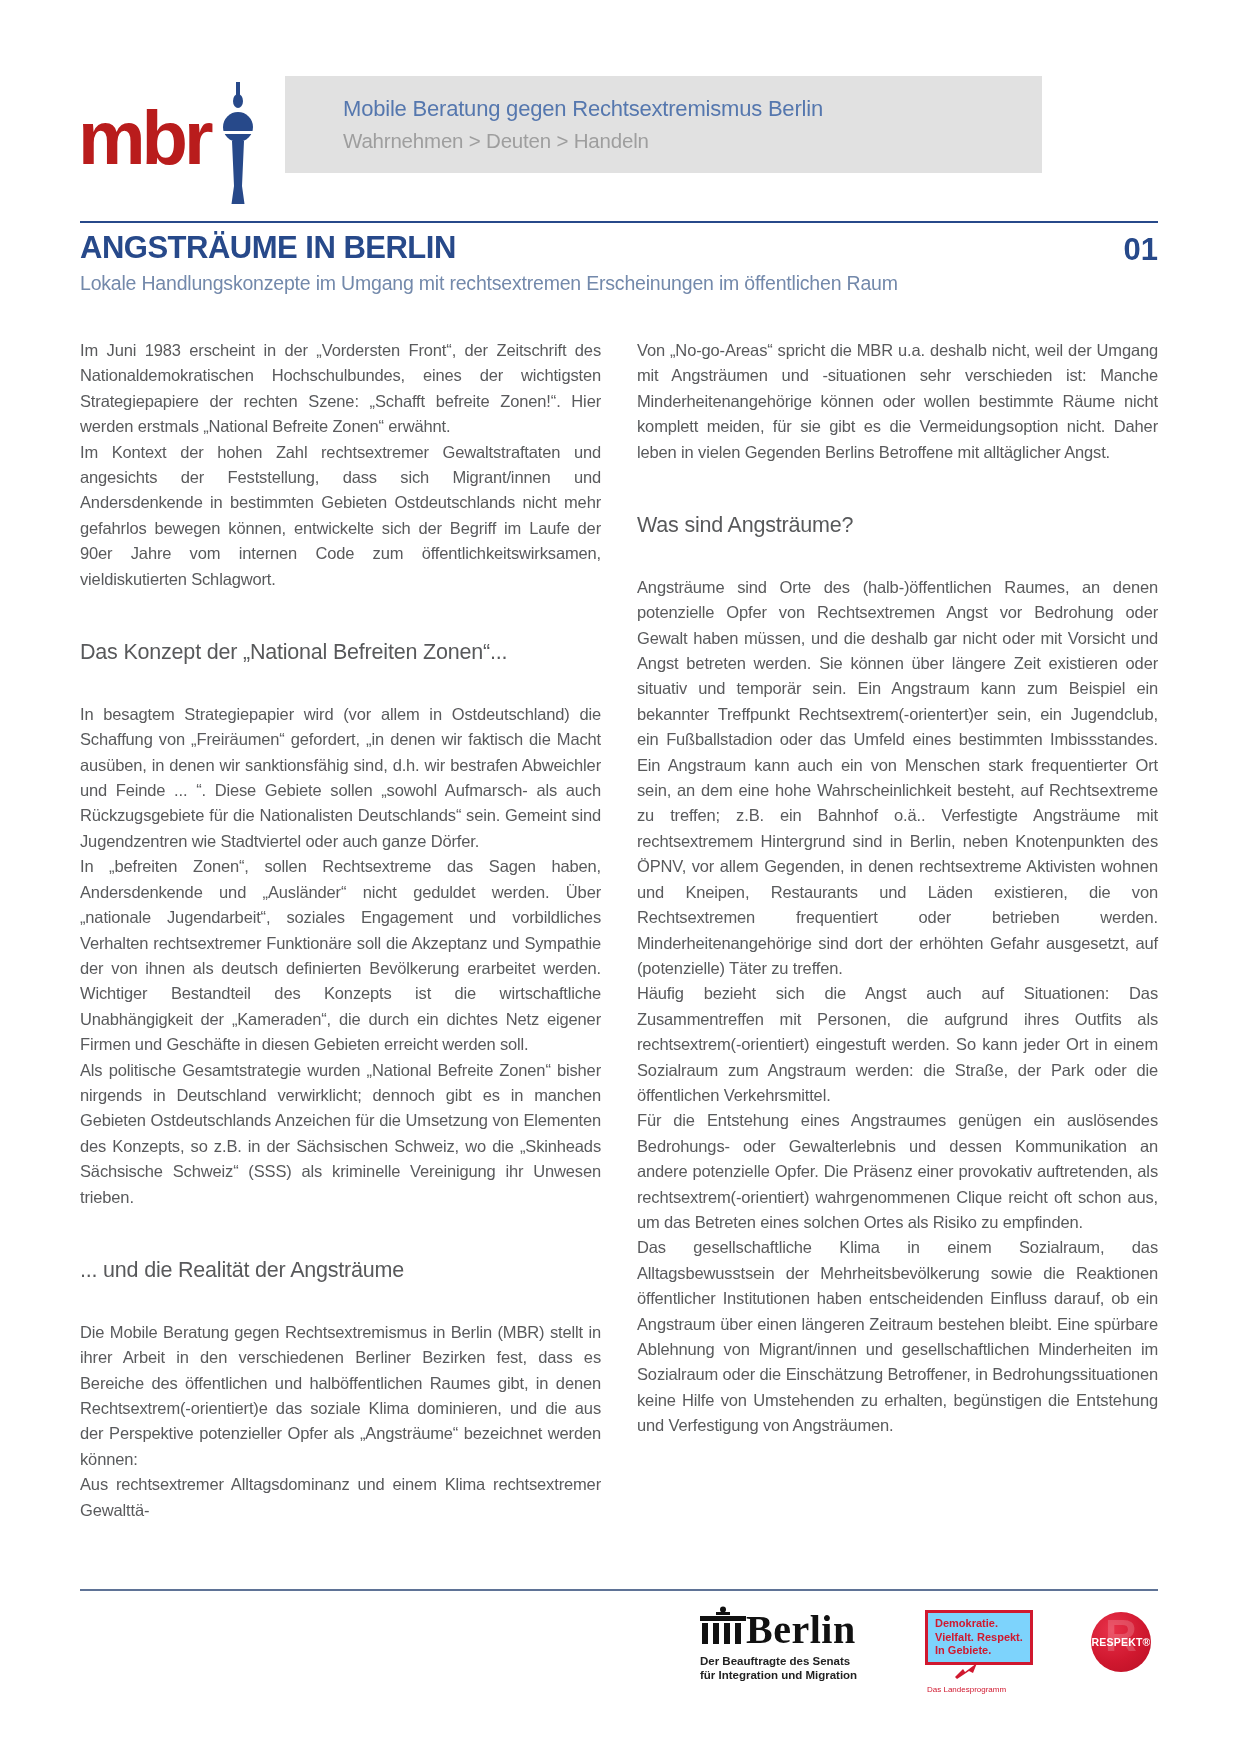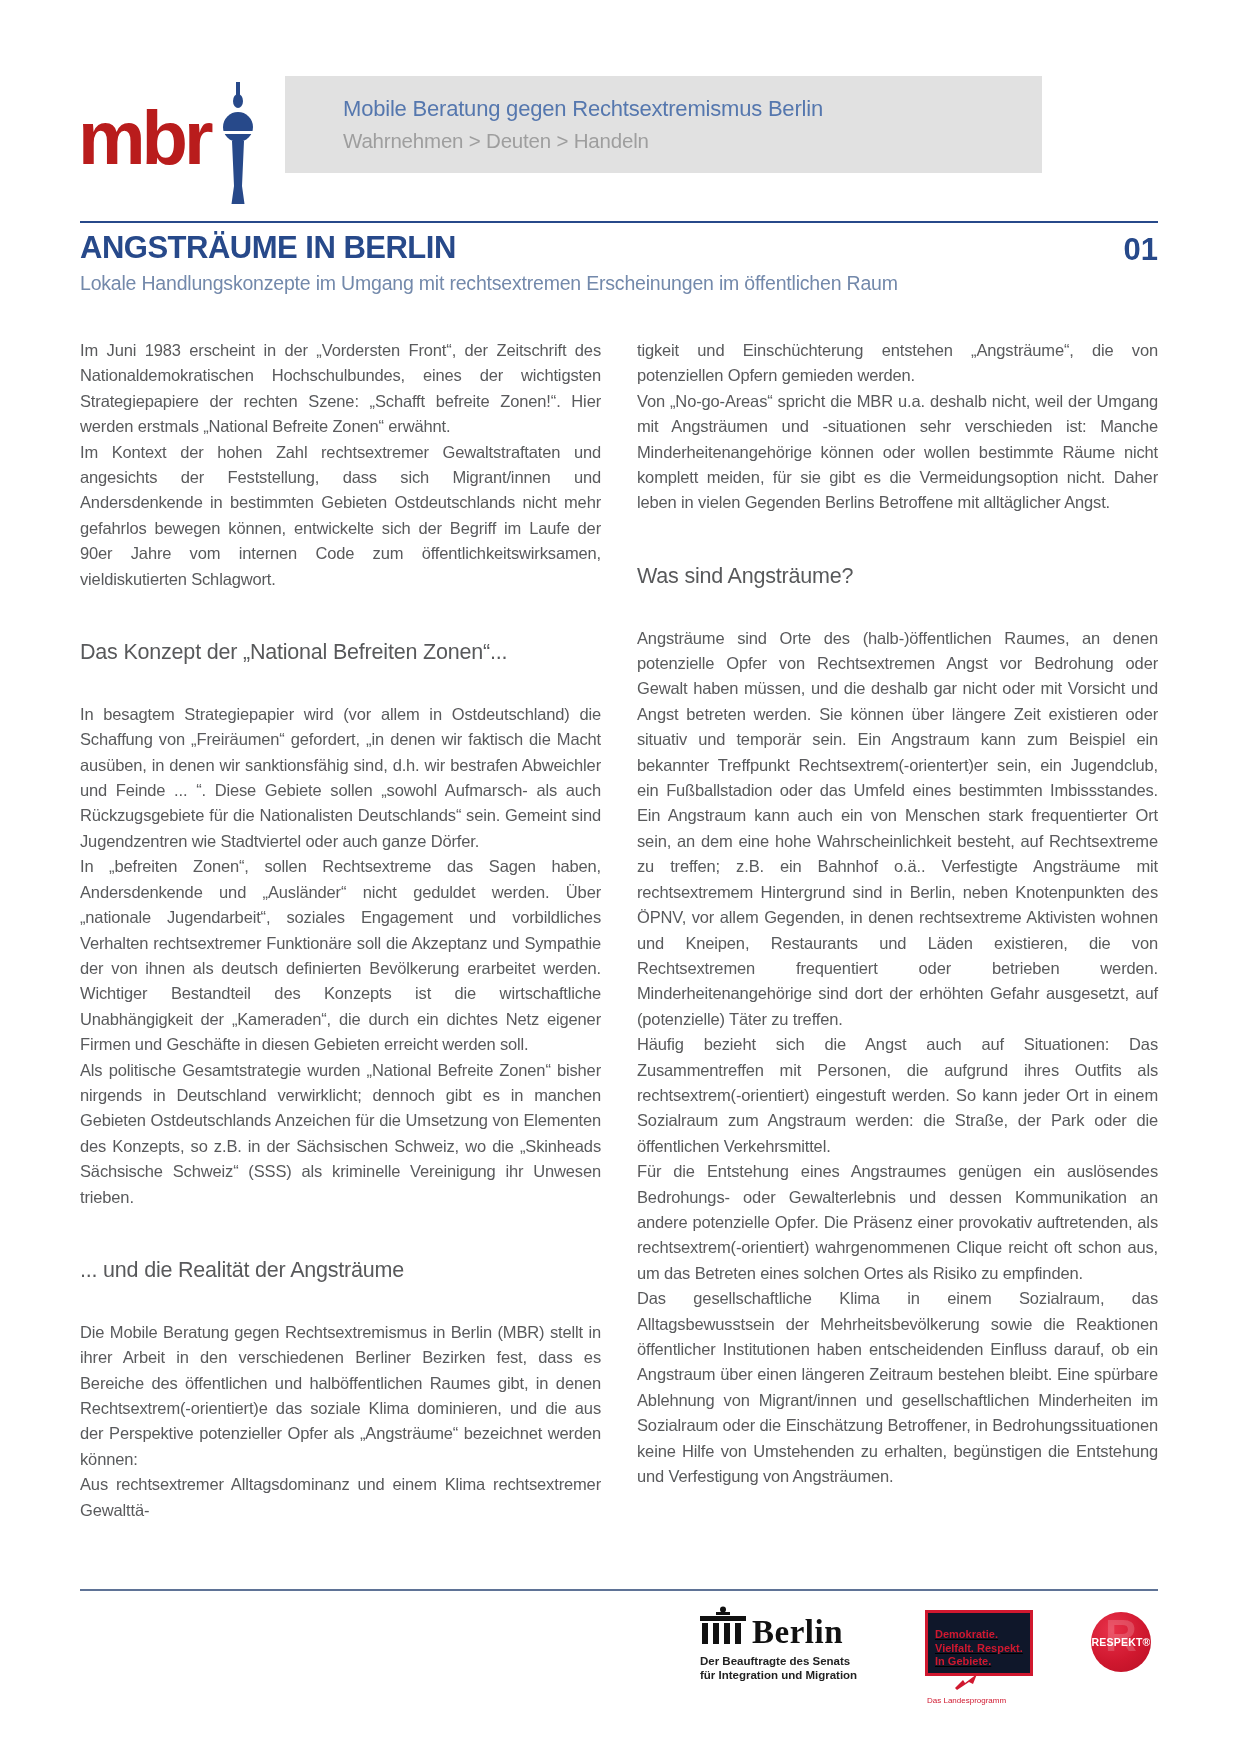--- a/index.html
+++ b/index.html
@@ -56,30 +56,30 @@
     font-size:21.5px;font-weight:normal;color:#58595b;
     letter-spacing:-0.2px;margin-top:48px;line-height:1.2;
   }
   h2.b + .b{margin-top:36px;}
   
   .rule-bottom{position:absolute;left:80px;top:1589px;width:1078px;border-top:2px solid #5f7396;}
   .berlin-logo{position:absolute;left:700px;top:1606px;width:200px;}
   .berlin-logo-row{display:flex;align-items:flex-end;}
   .berlin-wordmark{
     font-family:"Liberation Serif",serif;font-weight:bold;
-    font-size:33px;color:#111111;line-height:0.9;margin-left:6px;letter-spacing:0.5px;
+    font-size:40px;color:#111111;line-height:0.9;letter-spacing:0.5px;
   }
   .berlin-caption{
     margin-top:6px;font-size:11.5px;font-weight:bold;color:#222;
     line-height:14px;letter-spacing:0;
   }
   .program-badge{position:absolute;left:925px;top:1610px;width:110px;}
   .bubble{
-    border:3px solid #d0182f;background:#0f172a;
-    padding:15px 7px 4px 7px;display:inline-block;text-decoration:underline;
+    border:3px solid #d0182f;background:#7dd3fc;
+    padding:4px 7px 4px 7px;display:inline-block;
   }
   .bubble-line{font-size:11px;font-weight:bold;color:#d0182f;line-height:13.5px;white-space:nowrap;}
   .bubble-tail{display:block;margin-left:28px;margin-top:-2px;}
   .program-caption{margin-top:2px;margin-left:2px;font-size:8px;color:#d0182f;}
   .respekt-seal{
     position:absolute;left:1091px;top:1612px;width:60px;height:60px;border-radius:50%;
     background:radial-gradient(circle at 35% 30%, #e8314a 0%, #d0182f 55%, #b90f24 100%);
     display:flex;align-items:center;justify-content:center;position:absolute;
   }
   .respekt-r{
@@ -126,21 +126,20 @@
       <p class="b cont">Im Kontext der hohen Zahl rechtsextremer Gewaltstraftaten und angesichts der Feststellung, dass sich Migrant/innen und Andersdenkende in bestimmten Gebieten Ostdeutschlands nicht mehr gefahrlos bewegen können, entwickelte sich der Begriff im Laufe der 90er Jahre vom internen Code zum öffentlichkeitswirksamen, vieldiskutierten Schlagwort.</p>
       <h2 class="b">Das Konzept der „National Befreiten Zonen“...</h2>
       <p class="b">In besagtem Strategiepapier wird (vor allem in Ostdeutschland) die Schaffung von „Freiräumen“ gefordert, „in denen wir faktisch die Macht ausüben, in denen wir sanktionsfähig sind, d.h. wir bestrafen Abweichler und Feinde ... “. Diese Gebiete sollen „sowohl Aufmarsch- als auch Rückzugsgebiete für die Nationalisten Deutschlands“ sein. Gemeint sind Jugendzentren wie Stadtviertel oder auch ganze Dörfer.</p>
       <p class="b">In „befreiten Zonen“, sollen Rechtsextreme das Sagen haben, Andersdenkende und „Ausländer“ nicht geduldet werden. Über „nationale Jugendarbeit“, soziales Engagement und vorbildliches Verhalten rechtsextremer Funktionäre soll die Akzeptanz und Sympathie der von ihnen als deutsch definierten Bevölkerung erarbeitet werden. Wichtiger Bestandteil des Konzepts ist die wirtschaftliche Unabhängigkeit der „Kameraden“, die durch ein dichtes Netz eigener Firmen und Geschäfte in diesen Gebieten erreicht werden soll.</p>
       <p class="b">Als politische Gesamtstrategie wurden „National Befreite Zonen“ bisher nirgends in Deutschland verwirklicht; dennoch gibt es in manchen Gebieten Ostdeutschlands Anzeichen für die Umsetzung von Elementen des Konzepts, so z.B. in der Sächsischen Schweiz, wo die „Skinheads Sächsische Schweiz“ (SSS) als kriminelle Vereinigung ihr Unwesen trieben.</p>
       <h2 class="b">... und die Realität der Angsträume</h2>
       <p class="b">Die Mobile Beratung gegen Rechtsextremismus in Berlin (MBR) stellt in ihrer Arbeit in den verschiedenen Berliner Bezirken fest, dass es Bereiche des öffentlichen und halböffentlichen Raumes gibt, in denen Rechtsextrem(-orientiert)e das soziale Klima dominieren, und die aus der Perspektive potenzieller Opfer als „Angsträume“ bezeichnet werden können:</p>
       <p class="b cont">Aus rechtsextremer Alltagsdominanz und einem Klima rechtsextremer Gewalttä-</p>
     </div>
     <div class="col">
-      <p class="b">tigkeit und Einschüchterung entstehen „Angsträume“, die von potenziellen Opfern gemieden werden.</p>
       <p class="b cont">Von „No-go-Areas“ spricht die MBR u.a. deshalb nicht, weil der Umgang mit Angsträumen und -situationen sehr verschieden ist: Manche Minderheitenangehörige können oder wollen bestimmte Räume nicht komplett meiden, für sie gibt es die Vermeidungsoption nicht. Daher leben in vielen Gegenden Berlins Betroffene mit alltäglicher Angst.</p>
       <h2 class="b">Was sind Angsträume?</h2>
       <p class="b">Angsträume sind Orte des (halb-)öffentlichen Raumes, an denen potenzielle Opfer von Rechtsextremen Angst vor Bedrohung oder Gewalt haben müssen, und die deshalb gar nicht oder mit Vorsicht und Angst betreten werden. Sie können über längere Zeit existieren oder situativ und temporär sein. Ein Angstraum kann zum Beispiel ein bekannter Treffpunkt Rechtsextrem(-orientert)er sein, ein Jugendclub, ein Fußballstadion oder das Umfeld eines bestimmten Imbissstandes. Ein Angstraum kann auch ein von Menschen stark frequentierter Ort sein, an dem eine hohe Wahrscheinlichkeit besteht, auf Rechtsextreme zu treffen; z.B. ein Bahnhof o.ä.. Verfestigte Angsträume mit rechtsextremem Hintergrund sind in Berlin, neben Knotenpunkten des ÖPNV, vor allem Gegenden, in denen rechtsextreme Aktivisten wohnen und Kneipen, Restaurants und Läden existieren, die von Rechtsextremen frequentiert oder betrieben werden. Minderheitenangehörige sind dort der erhöhten Gefahr ausgesetzt, auf (potenzielle) Täter zu treffen.</p>
       <p class="b">Häufig bezieht sich die Angst auch auf Situationen: Das Zusammentreffen mit Personen, die aufgrund ihres Outfits als rechtsextrem(-orientiert) eingestuft werden. So kann jeder Ort in einem Sozialraum zum Angstraum werden: die Straße, der Park oder die öffentlichen Verkehrsmittel.</p>
       <p class="b">Für die Entstehung eines Angstraumes genügen ein auslösendes Bedrohungs- oder Gewalterlebnis und dessen Kommunikation an andere potenzielle Opfer. Die Präsenz einer provokativ auftretenden, als rechtsextrem(-orientiert) wahrgenommenen Clique reicht oft schon aus, um das Betreten eines solchen Ortes als Risiko zu empfinden.</p>
       <p class="b">Das gesellschaftliche Klima in einem Sozialraum, das Alltagsbewusstsein der Mehrheitsbevölkerung sowie die Reaktionen öffentlicher Institutionen haben entscheidenden Einfluss darauf, ob ein Angstraum über einen längeren Zeitraum bestehen bleibt. Eine spürbare Ablehnung von Migrant/innen und gesellschaftlichen Minderheiten im Sozialraum oder die Einschätzung Betroffener, in Bedrohungssituationen keine Hilfe von Umstehenden zu erhalten, begünstigen die Entstehung und Verfestigung von Angsträumen.</p>
     </div>
   </div>
 
   <div class="rule-bottom"></div>

